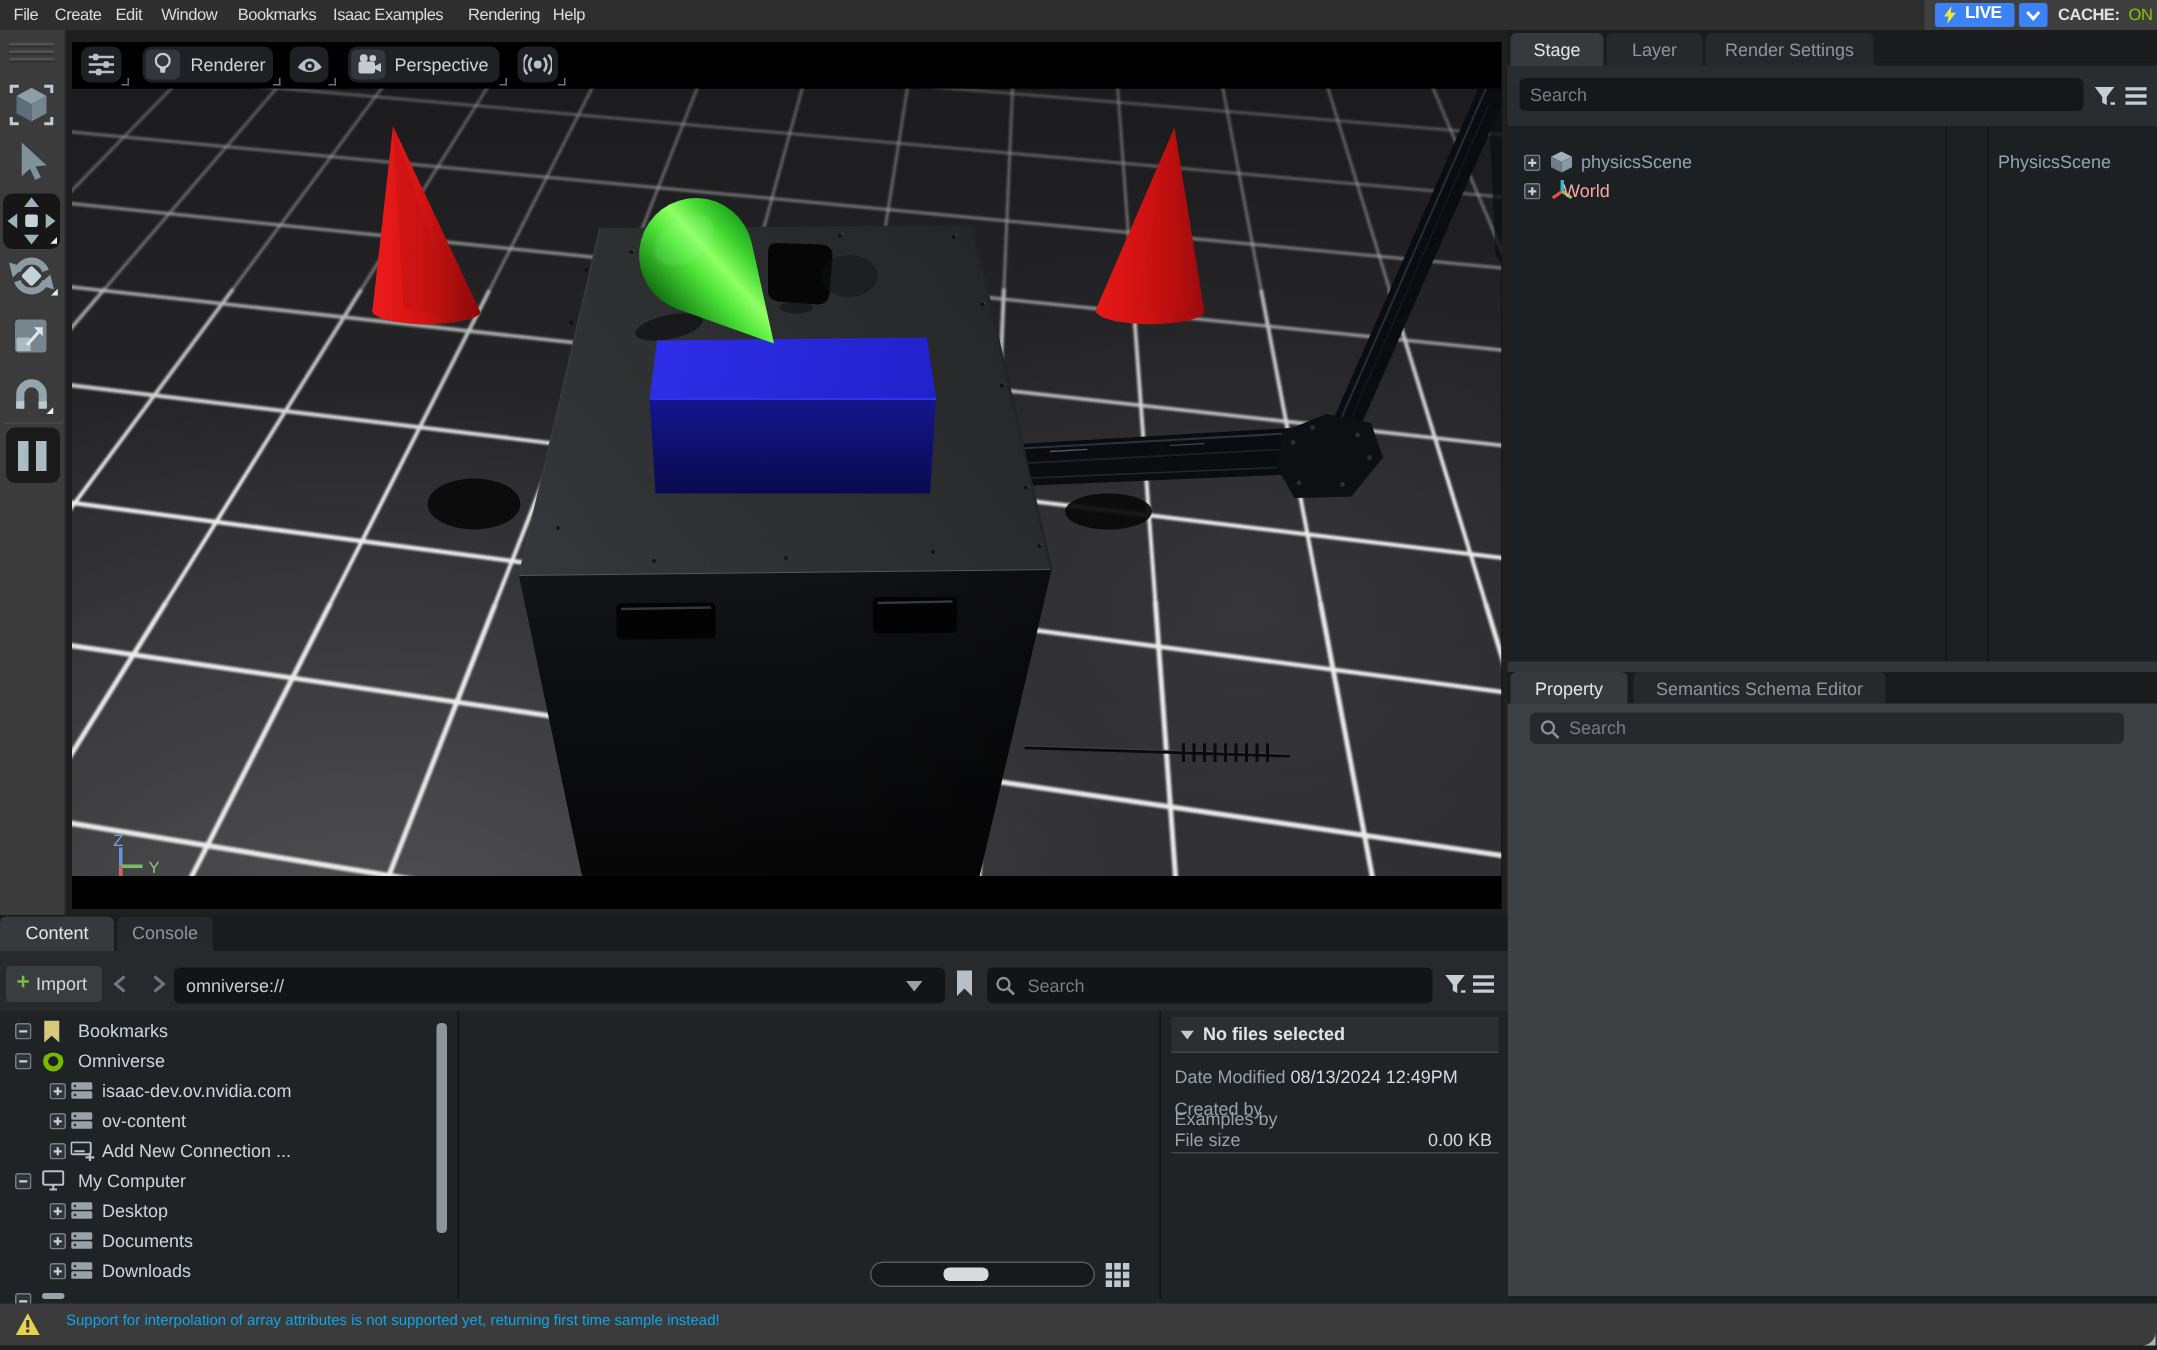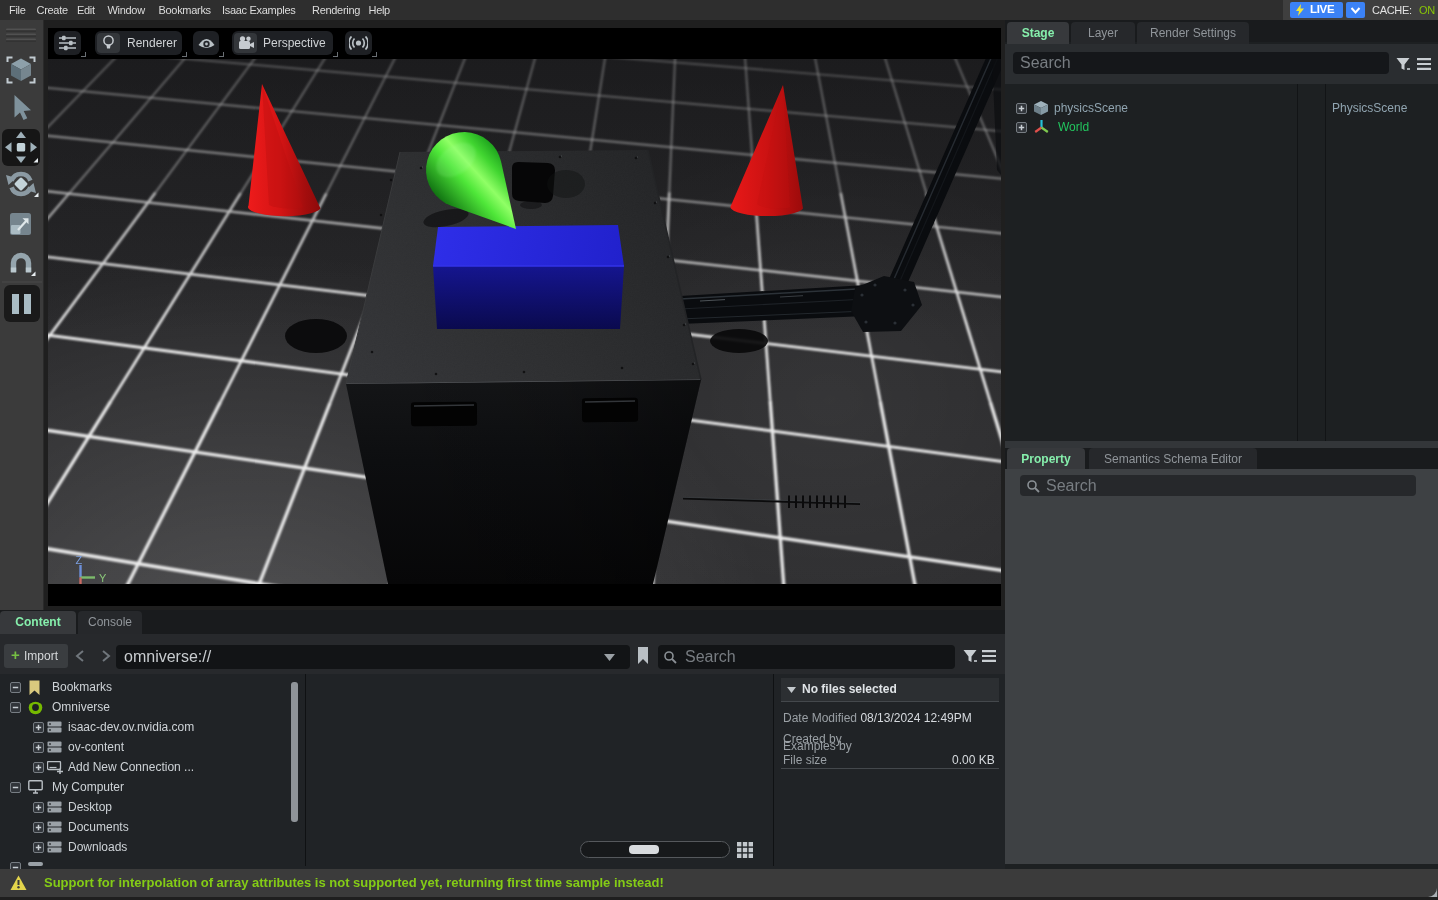--- a/index.html
+++ b/index.html
@@ -7,22 +7,22 @@
 #root{position:relative;width:1438px;height:900px}
 .menubar{left:0;top:0;width:1438px;height:20px;background:#2e2e2e;color:#dcdcdc;font-size:11px;letter-spacing:-0.3px}
 .menubar span{position:absolute;top:4px}
 .chip{position:absolute;background:#3b82f6;border-radius:2px;color:#fff}
 .vtool{left:0;top:20px;width:44px;height:590px;background:#3b3b3b;border-right:1px solid #2a2a2a}
 .viewport{left:48px;top:28px;width:953px;height:578px;background:#000}
 .vbtn{position:absolute;top:3px;height:24px;background:rgba(33,35,39,.92);border-radius:6px;color:#cfd2d5;font-size:12px;line-height:24px}
 .vbtn::after{content:"";position:absolute;right:-5px;bottom:-2px;width:4px;height:4px;border-right:1.6px solid #6a6f74;border-bottom:1.6px solid #6a6f74}
 .rpanel{left:1005px;top:20px;width:433px;height:849px;background:#1d2022}
 .tab{position:absolute;top:0;height:22px;font-size:12px;line-height:23px;text-align:center;color:#90959a;background:#26282b;border-radius:4px 4px 0 0}
-.tab.act{background:#37393c;color:#86efac;font-weight:bold}
-.input{position:absolute;background:#15171a;border-radius:4px;color:#787d82;font-size:16px}
+.tab.act{background:#37393c;color:#e5e5e5;font-weight:normal}
+.input{position:absolute;background:#15171a;border-radius:4px;color:#787d82;font-size:12px}
 .trow{position:absolute;font-size:12px;color:#ced3d7;white-space:nowrap}
 svg{display:block}
 </style></head><body>
 <div id="root">
 <div class="abs menubar">
       <div class="abs" style="left:1283px;top:0;width:155px;height:20px;background:#3f3f3f"></div>
       <span style="left:9px">File</span>
       <span style="left:36.5px">Create</span>
       <span style="left:77px">Edit</span>
       <span style="left:107.5px">Window</span>
@@ -34,21 +34,21 @@
         <svg style="position:absolute;left:4px;top:2px" width="12" height="12" viewBox="0 0 12 12">
           <path d="M7 0 L2 7 L5 7 L4 12 L10 4.5 L6.5 4.5 Z" fill="#f2e534"></path>
         </svg>
         <span style="position:absolute;left:20px;top:1px;">LIVE</span>
       </div>
       <div class="chip" style="left:1346px;top:2px;width:19px;height:16px;">
         <svg style="position:absolute;left:4px;top:4px" width="11" height="9" viewBox="0 0 11 9">
           <path d="M1.5 2 L5.5 6.5 L9.5 2" stroke="#fff" stroke-width="2" fill="none"></path>
         </svg>
       </div>
-      <span style="left:1372px;color:#e2e2e2;font-weight:normal">CACHE:</span>
+      <span style="left:1372px;color:#e2e2e2;font-weight:bold">CACHE:</span>
       <span style="left:1419px;color:#87c407;font-weight:normal">ON</span>
     </div>
 <div class="abs vtool">
       <svg width="44" height="590" viewBox="0 0 44 590">
         <rect x="6" y="8.5" width="30" height="2" rx="1" fill="#515151"></rect>
         <rect x="6" y="10.5" width="30" height="1" rx="0.5" fill="#2c2c2c"></rect>
         <rect x="6" y="13.5" width="30" height="2" rx="1" fill="#515151"></rect>
         <rect x="6" y="15.5" width="30" height="1" rx="0.5" fill="#2c2c2c"></rect>
         <rect x="6" y="18.5" width="30" height="2" rx="1" fill="#515151"></rect>
         <rect x="6" y="20.5" width="30" height="1" rx="0.5" fill="#2c2c2c"></rect>
@@ -397,21 +397,21 @@
       <div class="trow" style="left:327px;top:81px;color:#90a4b0">PhysicsScene</div>
       <svg class="abs" style="left:11px;top:102px" width="11" height="11" viewBox="0 0 11 11">
         <rect x="0.5" y="0.5" width="10" height="10" rx="1.5" fill="#31353a" stroke="#777d83" stroke-width="1"></rect>
         <path d="M5.5 2.8 L5.5 8.2 M2.8 5.5 L8.2 5.5" stroke="#c9cfd4" stroke-width="1.5"></path>
       </svg>
       <svg class="abs" style="left:29px;top:99px" width="15" height="16" viewBox="0 0 15 16">
 <path d="M7.5 8.5 L7.5 1" stroke="#27c0d8" stroke-width="2.2"></path>
 <path d="M7.5 8.5 L1.2 13" stroke="#e0504c" stroke-width="2.2"></path>
 <path d="M7.5 8.5 L13.8 13" stroke="#7ec94f" stroke-width="2.2"></path>
       </svg>
-      <div class="trow" style="left:53px;top:100px;color:#22c55e">World</div>
+      <div class="trow" style="left:37px;top:100px;color:#fca5a5">World</div>
       <div class="abs" style="left:0;top:421px;width:433px;height:7px;background:#333639"></div>
       <div class="abs" style="left:0;top:428px;width:433px;height:21px;background:#191b1d"></div>
       <div class="tab act" style="left:2px;top:428px;width:78px;height:21px">Property</div>
       <div class="tab" style="left:84px;top:428px;width:168px;height:21px">Semantics Schema Editor</div>
       <div class="abs" style="left:0;top:449px;width:433px;height:395px;background:#3e4144"></div>
       <div class="input" style="left:15px;top:455px;width:396px;height:21px;line-height:21px;background:#26282b"><svg style="position:absolute;left:6px;top:4px" width="14" height="14" viewBox="0 0 14 14">
           <circle cx="6" cy="6" r="4" fill="none" stroke="#8a9095" stroke-width="1.6"></circle>
           <path d="M9 9 L13 13" stroke="#8a9095" stroke-width="1.8"></path>
         </svg><span style="margin-left:26px">Search</span></div>
     </div>
@@ -576,18 +576,18 @@
           <rect x="11.6" y="11.6" width="4.4" height="4.4"></rect>
         </g>
       </svg>
     </div>
 <div class="abs" style="left:0;top:869px;width:1438px;height:28px;background:#3b3b3b">
       <svg class="abs" style="left:10px;top:6px" width="17" height="16" viewBox="0 0 17 16">
         <path d="M8.5 0.5 L16.5 15 L0.5 15 Z" fill="#e3d44c"></path>
         <path d="M8.5 5 L8.5 10" stroke="#3b3b3b" stroke-width="2"></path>
         <circle cx="8.5" cy="12.3" r="1.2" fill="#3b3b3b"></circle>
       </svg>
-      <span class="abs" style="left:44px;top:6px;color:#84cc16;font-size:13px;font-weight:bold">Support for interpolation of array attributes is not supported yet, returning first time sample instead!</span>
+      <span class="abs" style="left:44px;top:6px;color:#0ea5e9;font-size:10px;font-weight:normal">Support for interpolation of array attributes is not supported yet, returning first time sample instead!</span>
     </div>
     <div class="abs" style="left:0;top:897px;width:1438px;height:3px;background:#1f1f1f"></div>
     <svg class="abs" style="left:1424px;top:884px" width="14" height="14" viewBox="0 0 14 14">
       <path d="M13 4 A 9 9 0 0 1 4 13 L13 13 Z" fill="#aab0b5"></path>
     </svg>
   </div>
 </body></html>

